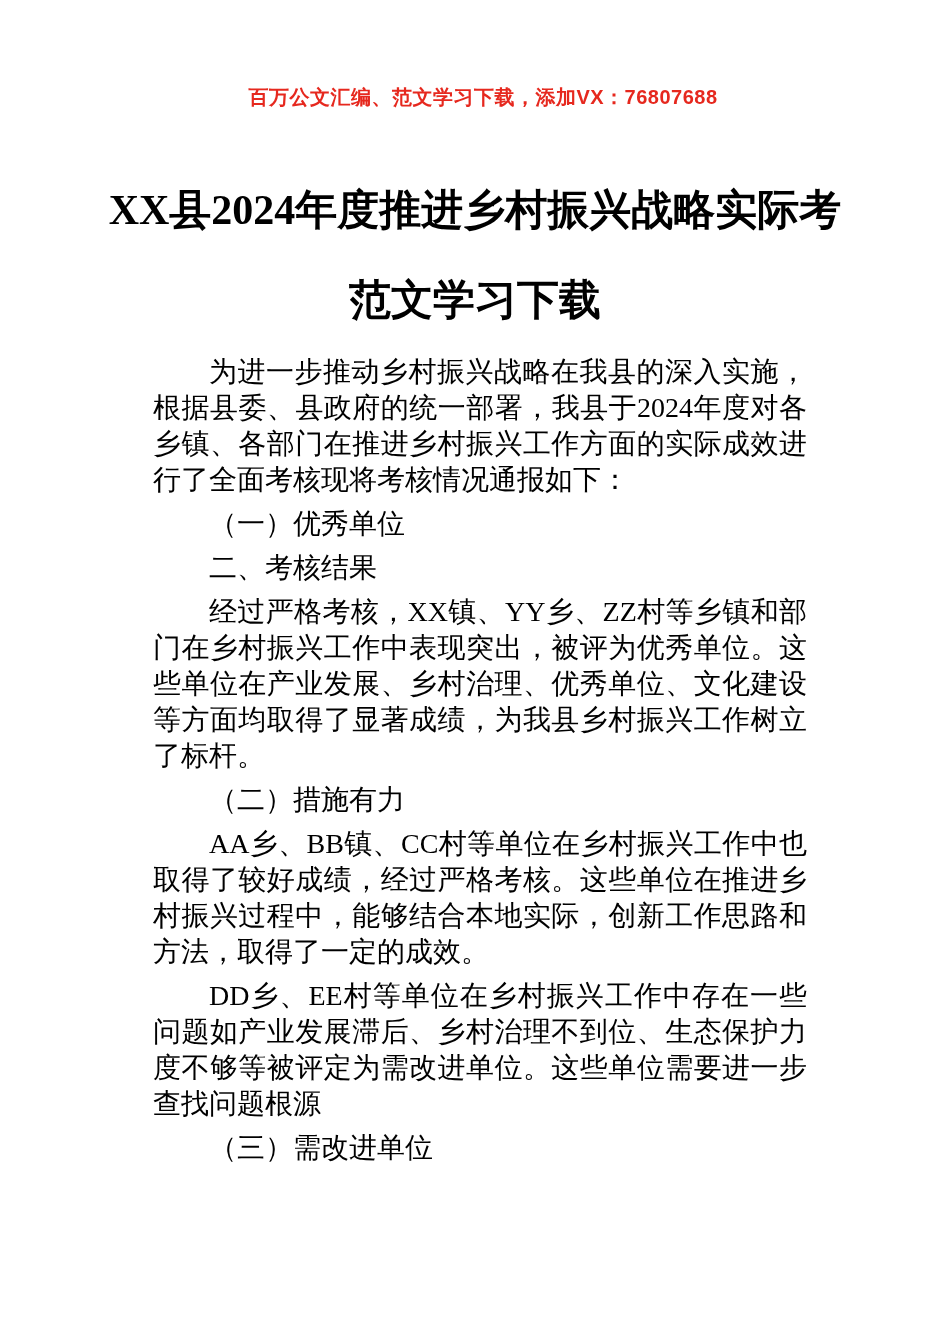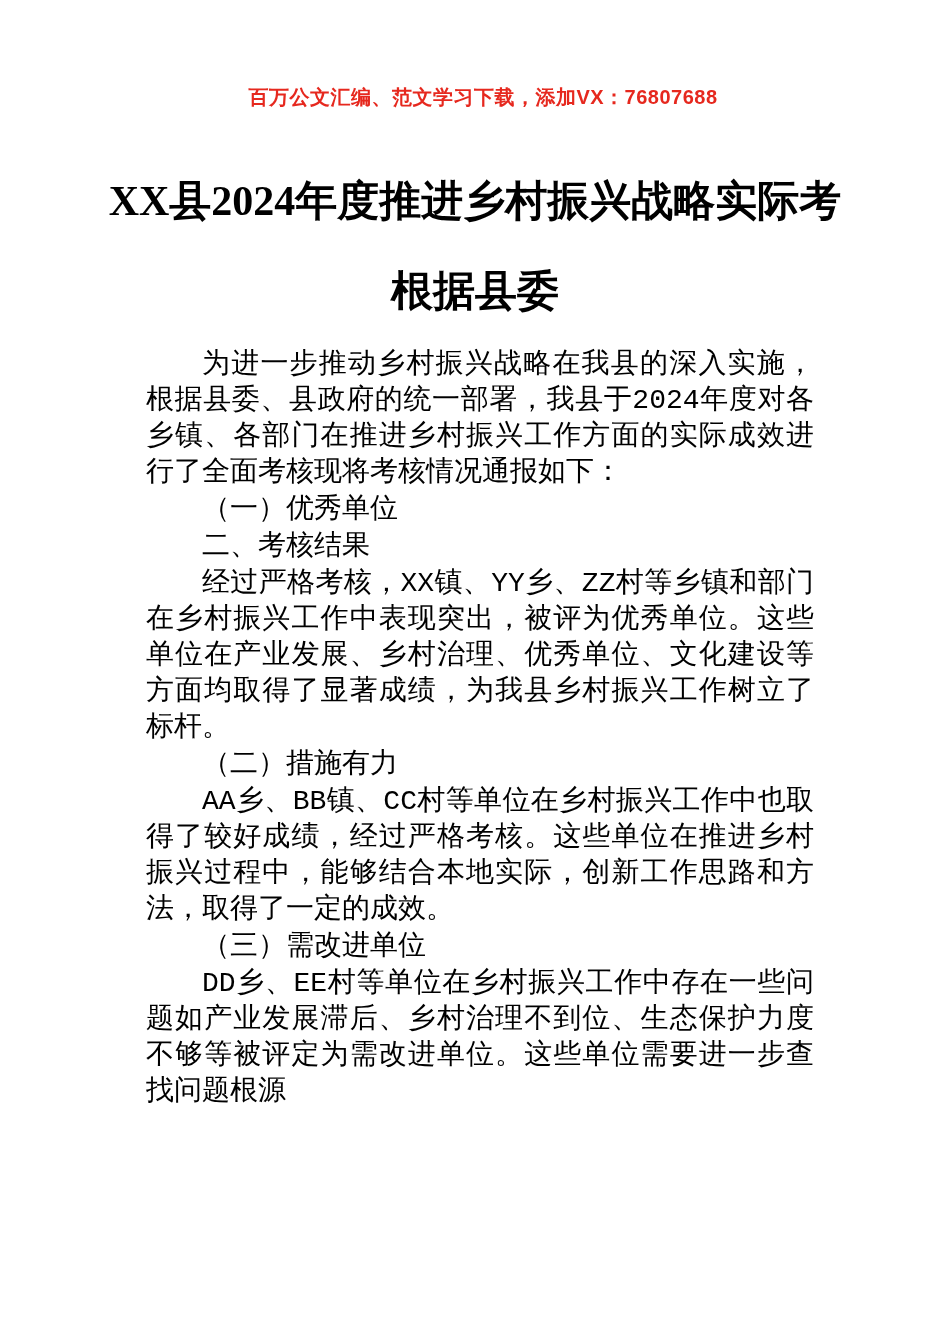--- a/index.html
+++ b/index.html
@@ -24,21 +24,21 @@
     text-align: center;
     font-family: "Liberation Sans", "DejaVu Sans", sans-serif;
     font-size: 20px;
     font-weight: bold;
     letter-spacing: 0.5px;
     color: #e6281e;
     white-space: nowrap;
   }
   .doc-title {
     position: absolute;
-    top: 156px;
+    top: 165px;
     left: 0;
     width: 100%;
     margin: 0;
     text-align: center;
     font-size: 42px;
     line-height: 90px;
     font-weight: bold;
     font-family: "Liberation Serif", "DejaVu Serif", serif;
   }
   .doc-title .title-line {
@@ -47,42 +47,41 @@
   .content {
     position: absolute;
     top: 346px;
     left: 145px;
     width: 670px;
     font-size: 28px;
     line-height: 36px;
     text-align: justify;
   }
   .content p {
-    margin: 1px;
+    margin: 8px;
     padding: 0;
     text-indent: 2em;
-    font-family: Liberation Mono, monospace;
   }
 </style>
 </head>
 <body>
 
 <div class="page">
 
   <div class="promo">百万公文汇编、范文学习下载，添加VX：76807688</div>
 
   <h1 class="doc-title">
     <span class="title-line">XX县2024年度推进乡村振兴战略实际考</span><br>
-    <span class="title-line">根据县委</span>
+    <span class="title-line">范文学习下载</span>
   </h1>
 
   <div class="content">
     <p>为进一步推动乡村振兴战略在我县的深入实施，根据县委、县政府的统一部署，我县于2024年度对各乡镇、各部门在推进乡村振兴工作方面的实际成效进行了全面考核现将考核情况通报如下：</p>
     <p>（一）优秀单位</p>
     <p>二、考核结果</p>
     <p>经过严格考核，XX镇、YY乡、ZZ村等乡镇和部门在乡村振兴工作中表现突出，被评为优秀单位。这些单位在产业发展、乡村治理、优秀单位、文化建设等方面均取得了显著成绩，为我县乡村振兴工作树立了标杆。</p>
     <p>（二）措施有力</p>
     <p>AA乡、BB镇、CC村等单位在乡村振兴工作中也取得了较好成绩，经过严格考核。这些单位在推进乡村振兴过程中，能够结合本地实际，创新工作思路和方法，取得了一定的成效。</p>
+    <p>DD乡、EE村等单位在乡村振兴工作中存在一些问题如产业发展滞后、乡村治理不到位、生态保护力度不够等被评定为需改进单位。这些单位需要进一步查找问题根源</p>
     <p>（三）需改进单位</p>
-    <p>DD乡、EE村等单位在乡村振兴工作中存在一些问题如产业发展滞后、乡村治理不到位、生态保护力度不够等被评定为需改进单位。这些单位需要进一步查找问题根源</p>
   </div>
 
 </div>
 
 </body></html>

